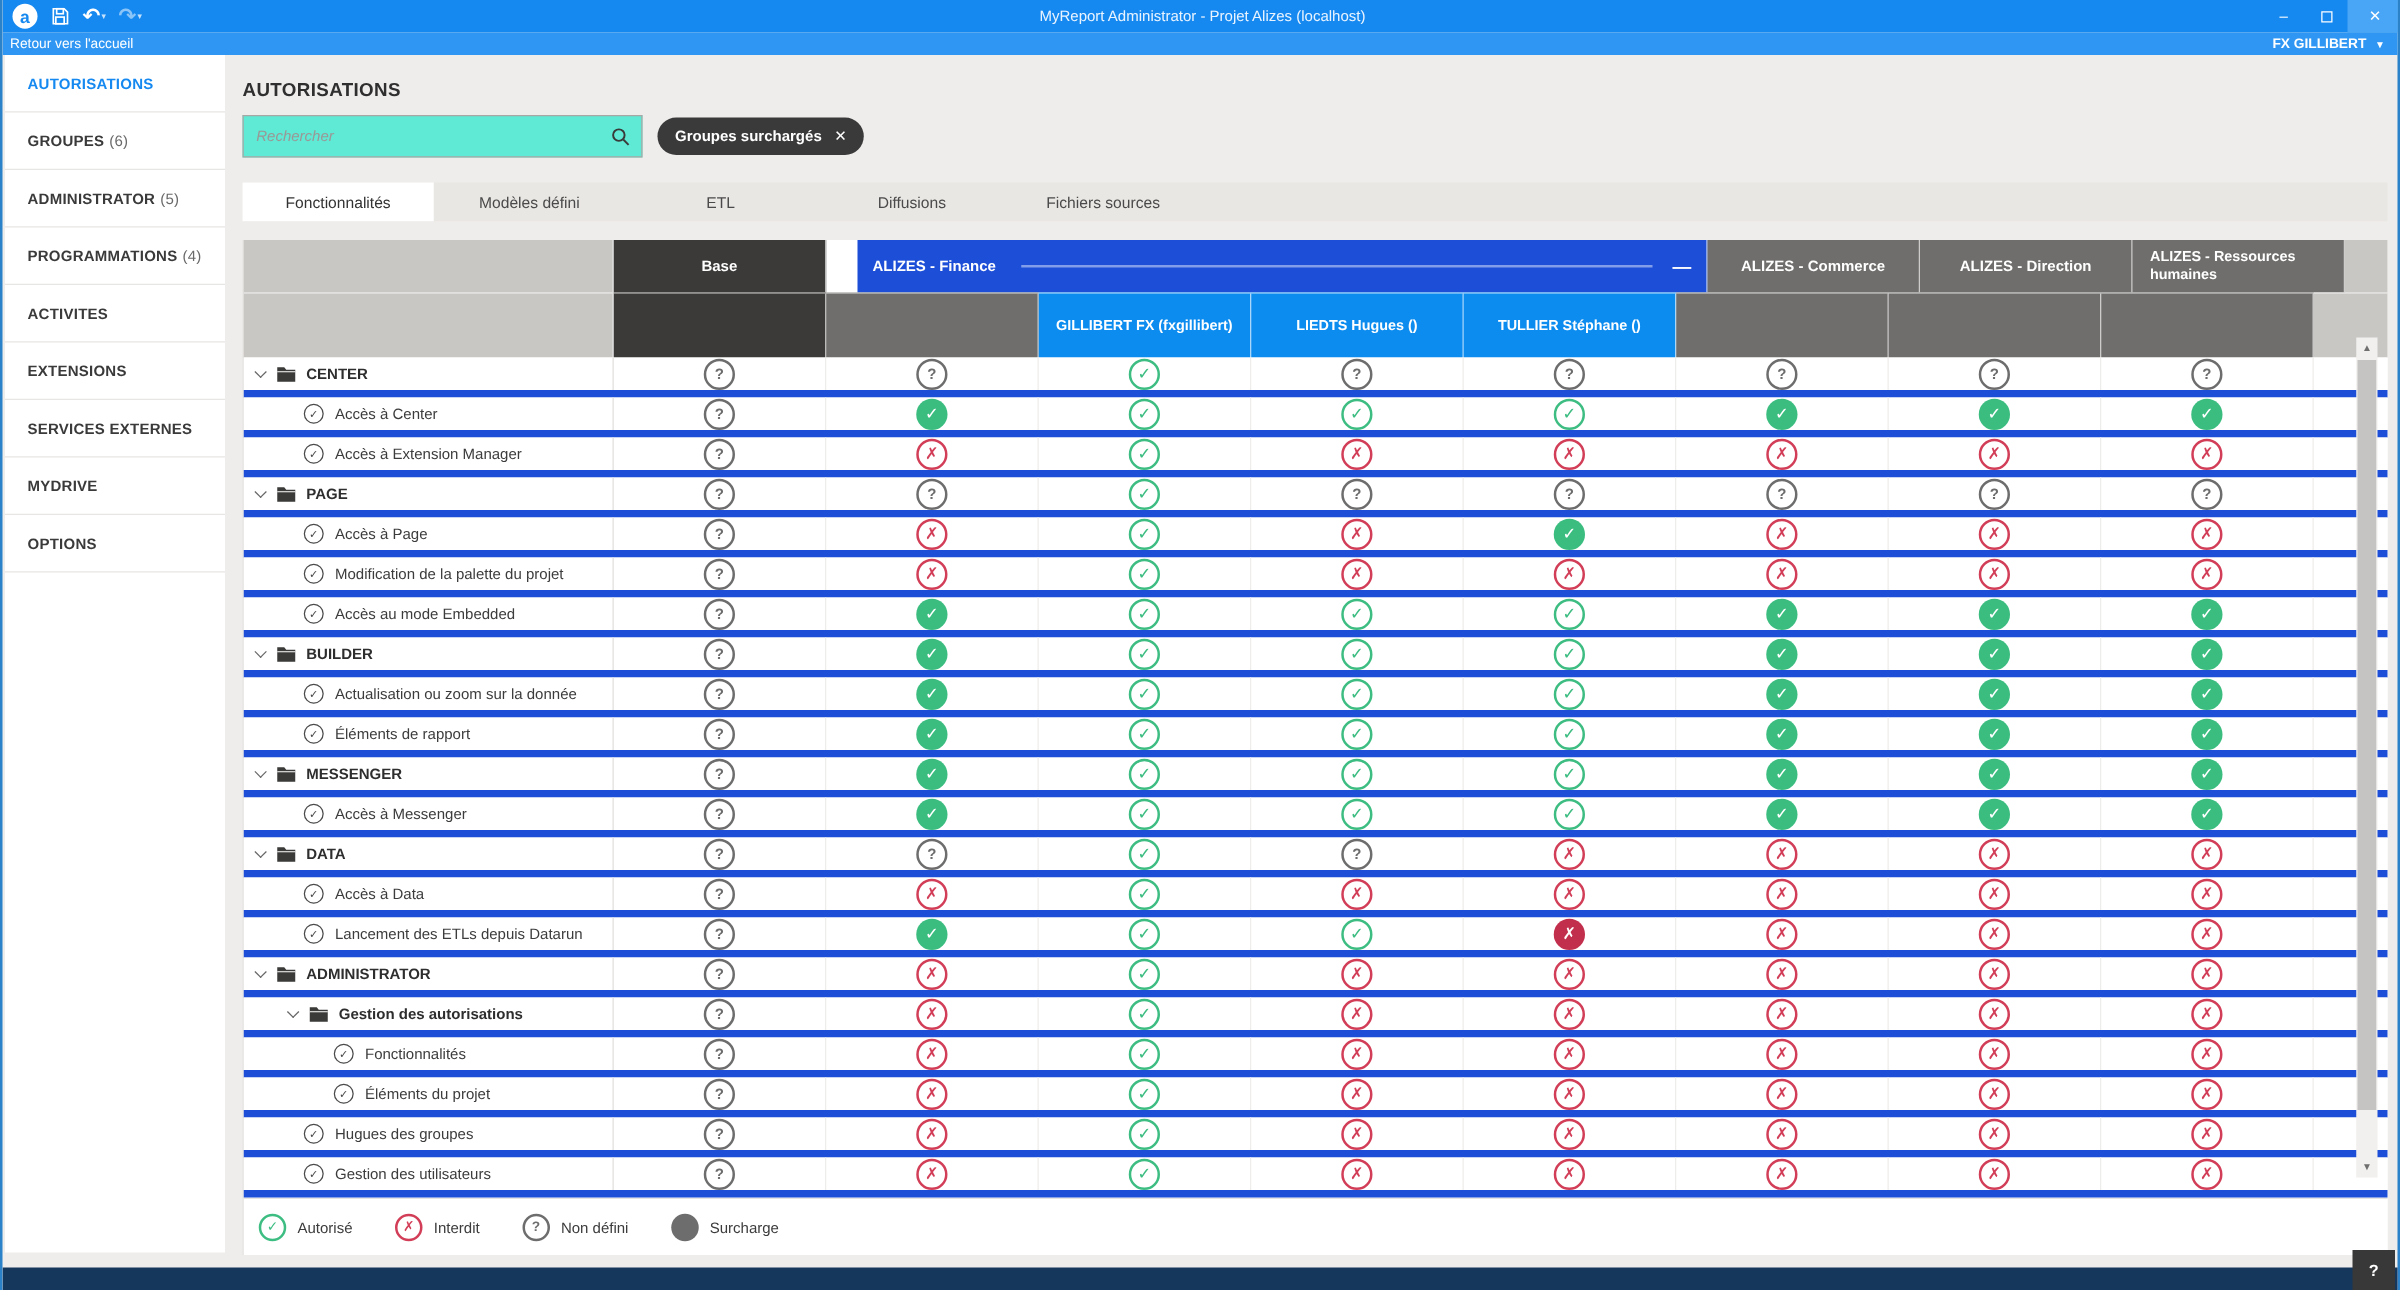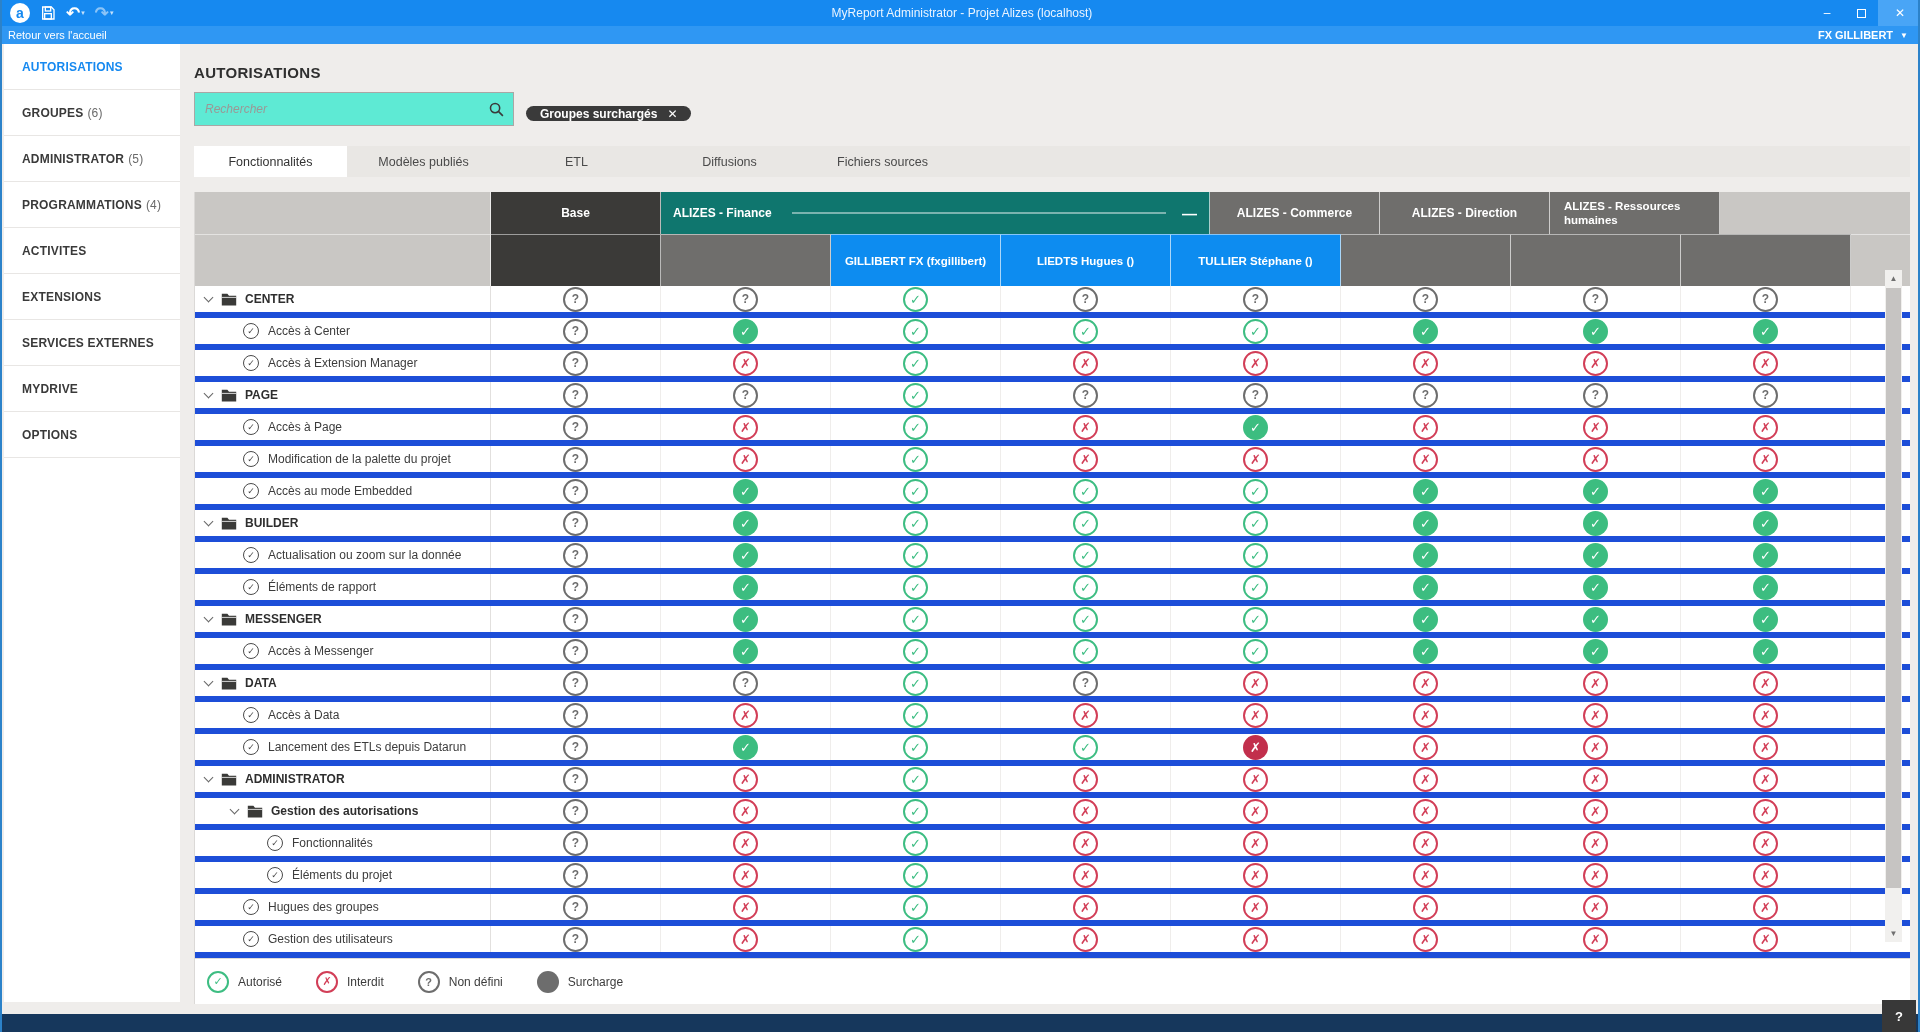--- a/index.html
+++ b/index.html
@@ -38,41 +38,41 @@
   .side-item .count { font-weight:normal; color:#6a6a6a; margin-left:4px; }
 
   
   .page-title { position:absolute; left:192px; top:64px; font-size:15px; font-weight:bold; color:#2f2f2f; letter-spacing:.3px; }
   .search-box { position:absolute; left:192px; top:92px; width:320px; height:34px; background:#5eead4;
                 border:1px solid #a9a7a5; display:flex; align-items:center; }
   .search-input { flex:1; border:none; outline:none; font-size:12px; font-style:italic; color:#555; padding:0 10px;
                   font-family:"Liberation Sans","DejaVu Sans",sans-serif; background:transparent; }
   .search-input::placeholder { color:#9a9896; font-style:italic; }
   .search-icon { width:34px; display:flex; align-items:center; justify-content:center; }
-  .chip { position:absolute; left:524px; top:94px; height:15px; background:#3a3a3a; border-radius:16px;
-          display:flex; align-items:center; gap:10px; padding:0 14px; color:#fff; font-size:12px; font-weight:bold;margin-top:12px; }
+  .chip { position:absolute; left:524px; top:94px; height:30px; background:#3a3a3a; border-radius:16px;
+          display:flex; align-items:center; gap:10px; padding:0 14px; color:#fff; font-size:12px; font-weight:bold; }
   .chip .x { font-size:12px; font-weight:bold; cursor:pointer; }
 
   
   .tabs { position:absolute; left:192px; top:146px; width:1716px; height:31px; background:#e9e7e4; display:flex; }
   .tab { width:153px; height:31px; display:flex; align-items:center; justify-content:center;
          font-size:12.5px; color:#4a4a4a; cursor:pointer; }
   .tab.active { background:#fff; color:#333; }
 
   
   .table { position:absolute; left:192px; top:192px; width:1716px; background:#fff; border-left:1px solid #dbd9d7; }
   .hrow { display:flex; }
   .hcell { color:#fff; font-size:12px; font-weight:bold; display:flex; align-items:center; justify-content:center;
            border-right:1px solid rgba(255,255,255,.65); }
   .hr1 .hcell { height:42px; }
   .hr2 .hcell { height:52px; border-top:1px solid rgba(255,255,255,.5); }
   .h-label { width:296px; background:#c9c7c4; }
   .h-dark  { width:170px; background:#3b3a38; }
   .h-gray  { width:170px; background:#6f6e6c; }
-  .h-span  { width:549px; background:#0f766e; justify-content:flex-start; padding:0 12px; }
+  .h-span  { width:680px; background:#1d4ed8; justify-content:flex-start; padding:0 12px;margin-left:25px; }
   .h-span .gline { flex:1; height:2px; background:rgba(255,255,255,.45); margin:0 16px 0 20px; }
   .h-span .collapse { font-weight:bold; font-size:15px; cursor:pointer; }
   .h-user  { width:170px; background:#0d8cf0; font-size:11.5px; }
   .h-fill  { flex:1; background:#c9c7c4; border-right:none; }
   .h-wrap  { line-height:1.25; text-align:left; padding:16px 14px; font-size:11.5px; }
 
   .tbody { position:relative; }
   .trow { display:flex; height:32px; border-bottom:6px solid #1d4ed8; background:#fff; }
   .tlabel { width:296px; display:flex; align-items:center; border-right:1px solid #e2e0de; font-size:12px; color:#3c3c3c; }
   .tlabel.folder { font-weight:bold; color:#2e2e2e; }
@@ -196,21 +196,21 @@
   </span>
 </div>
 
 <div class="chip">
   <span>Groupes surchargés</span>
   <span class="x">✕</span>
 </div>
 
 <div class="tabs" id="tabs">
     <div class="tab active">Fonctionnalités</div>
-    <div class="tab">Modèles publiés</div>
+    <div class="tab">Modèles défini</div>
     <div class="tab">ETL</div>
     <div class="tab">Diffusions</div>
     <div class="tab">Fichiers sources</div>
   </div>
 
 <div class="table">
   <div class="hrow hr1">
     <div class="hcell h-label"></div>
     <div class="hcell h-dark">Base</div>
     <div class="hcell h-span">

